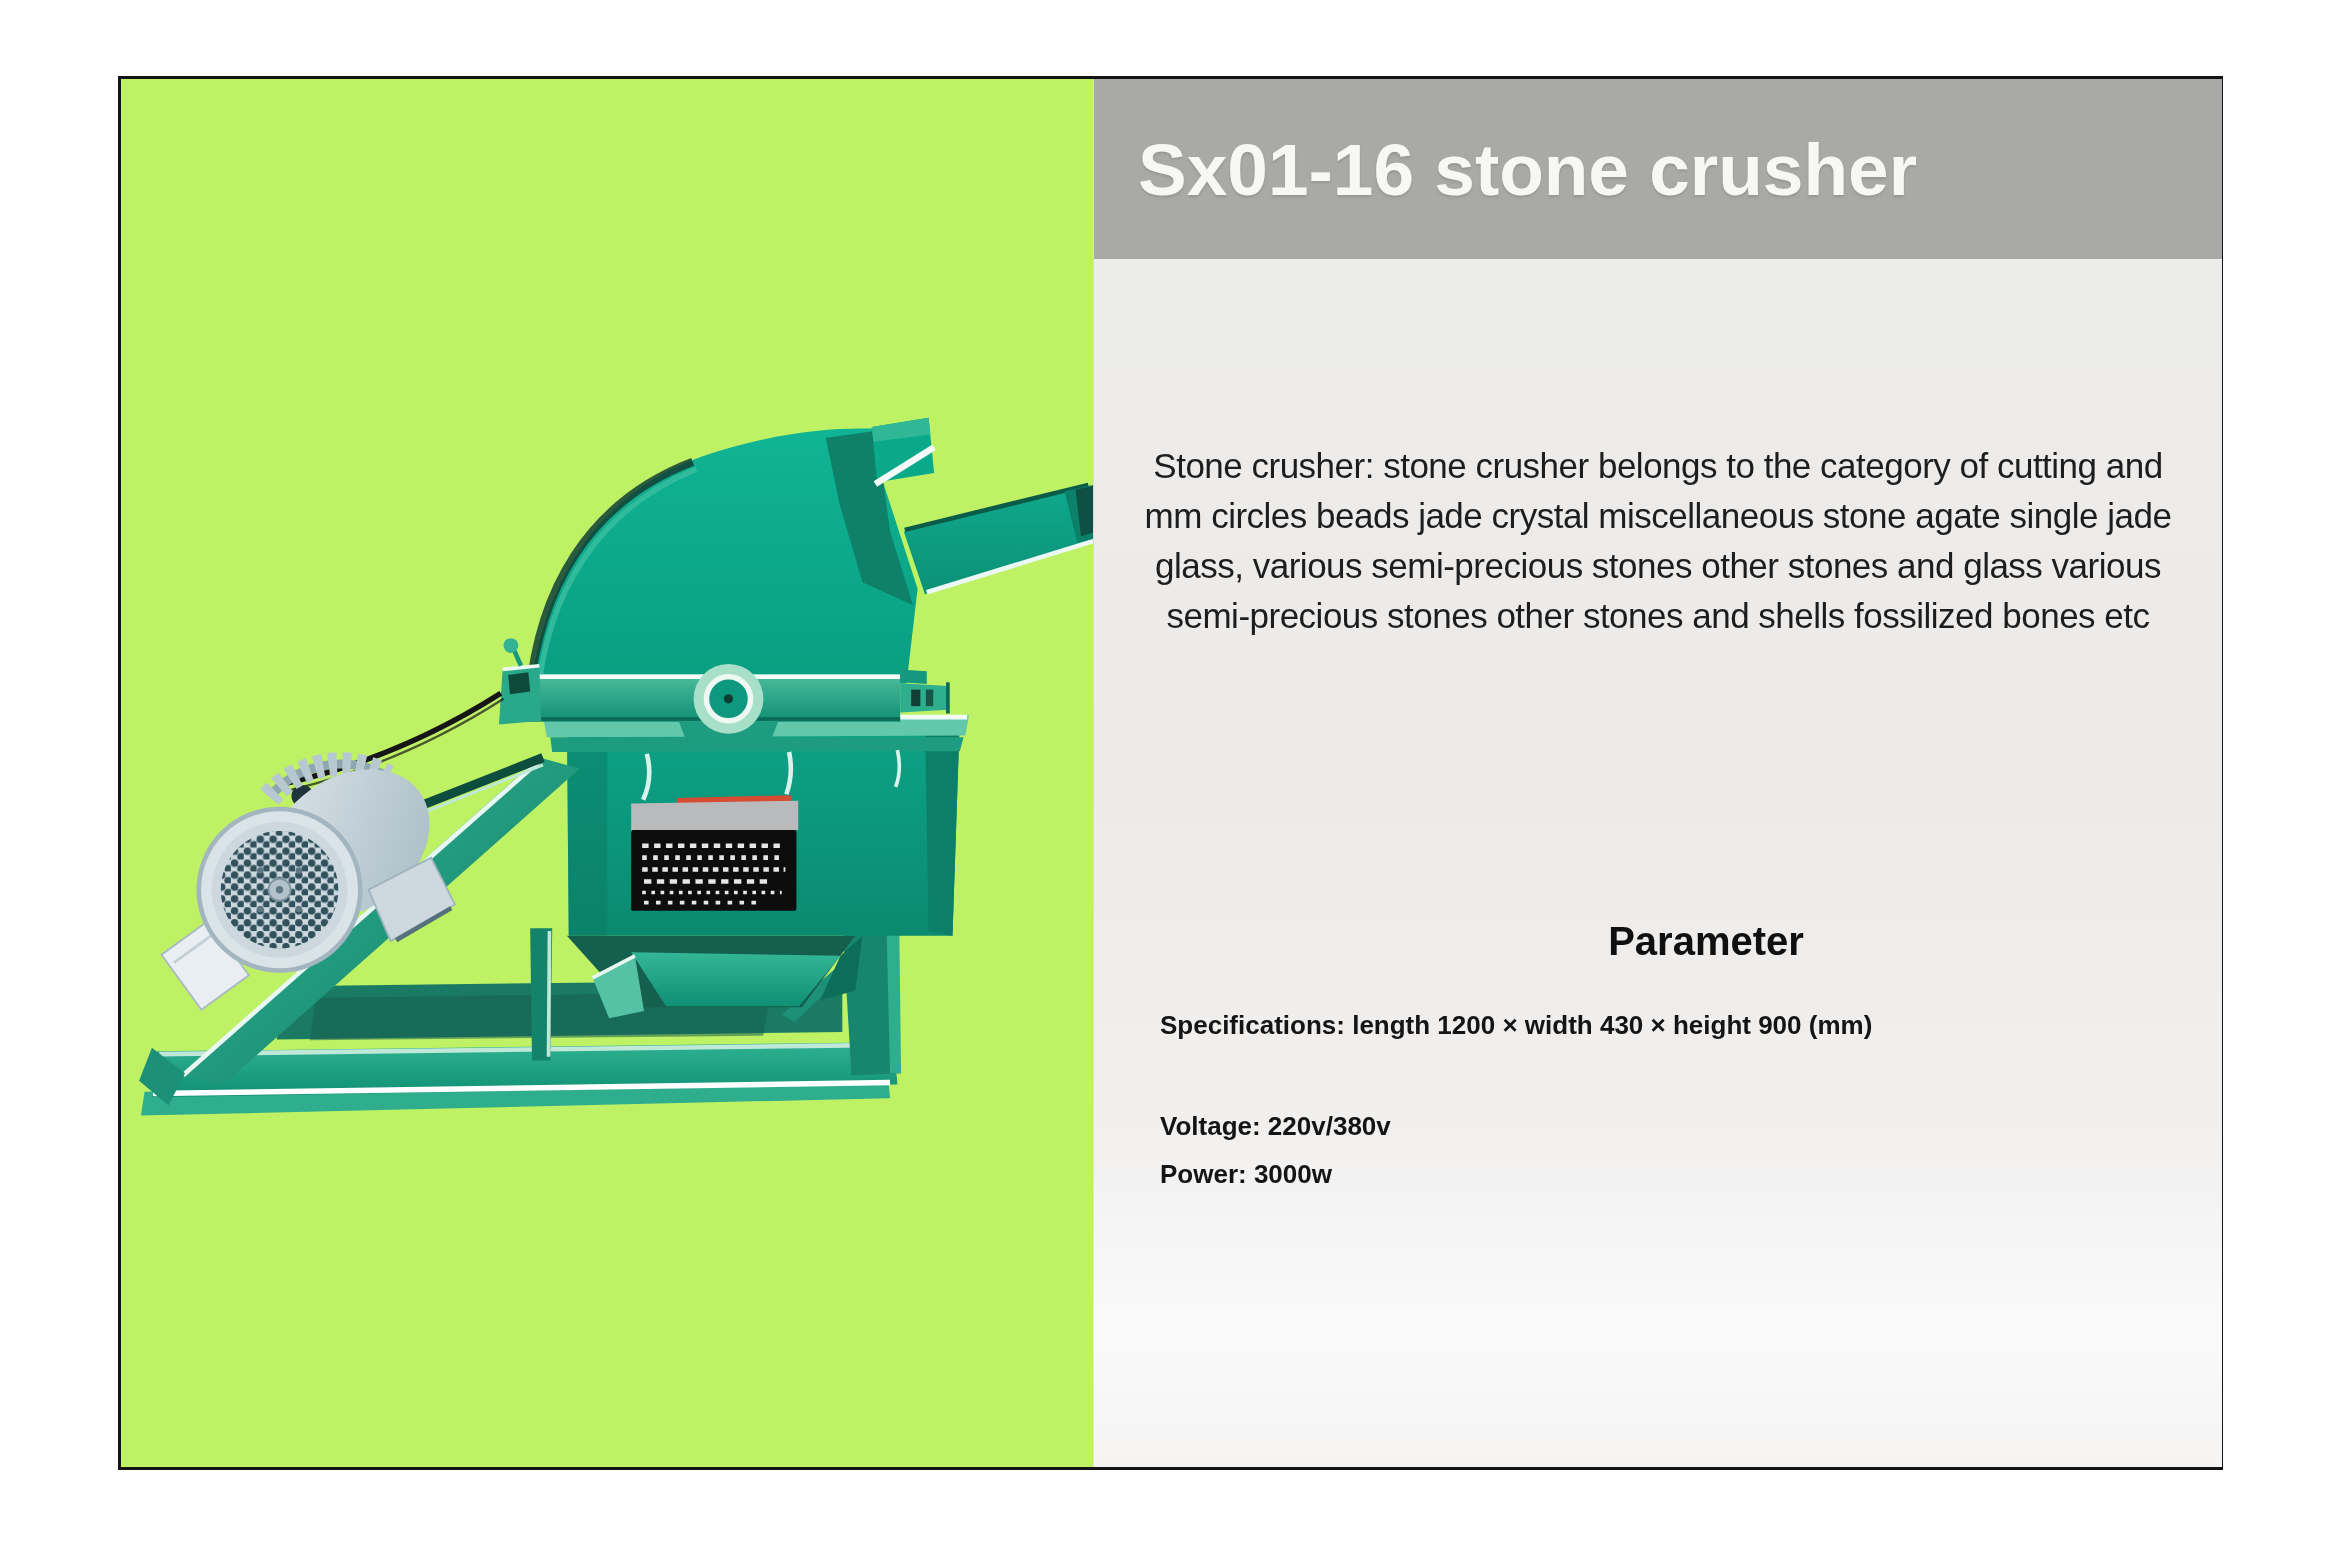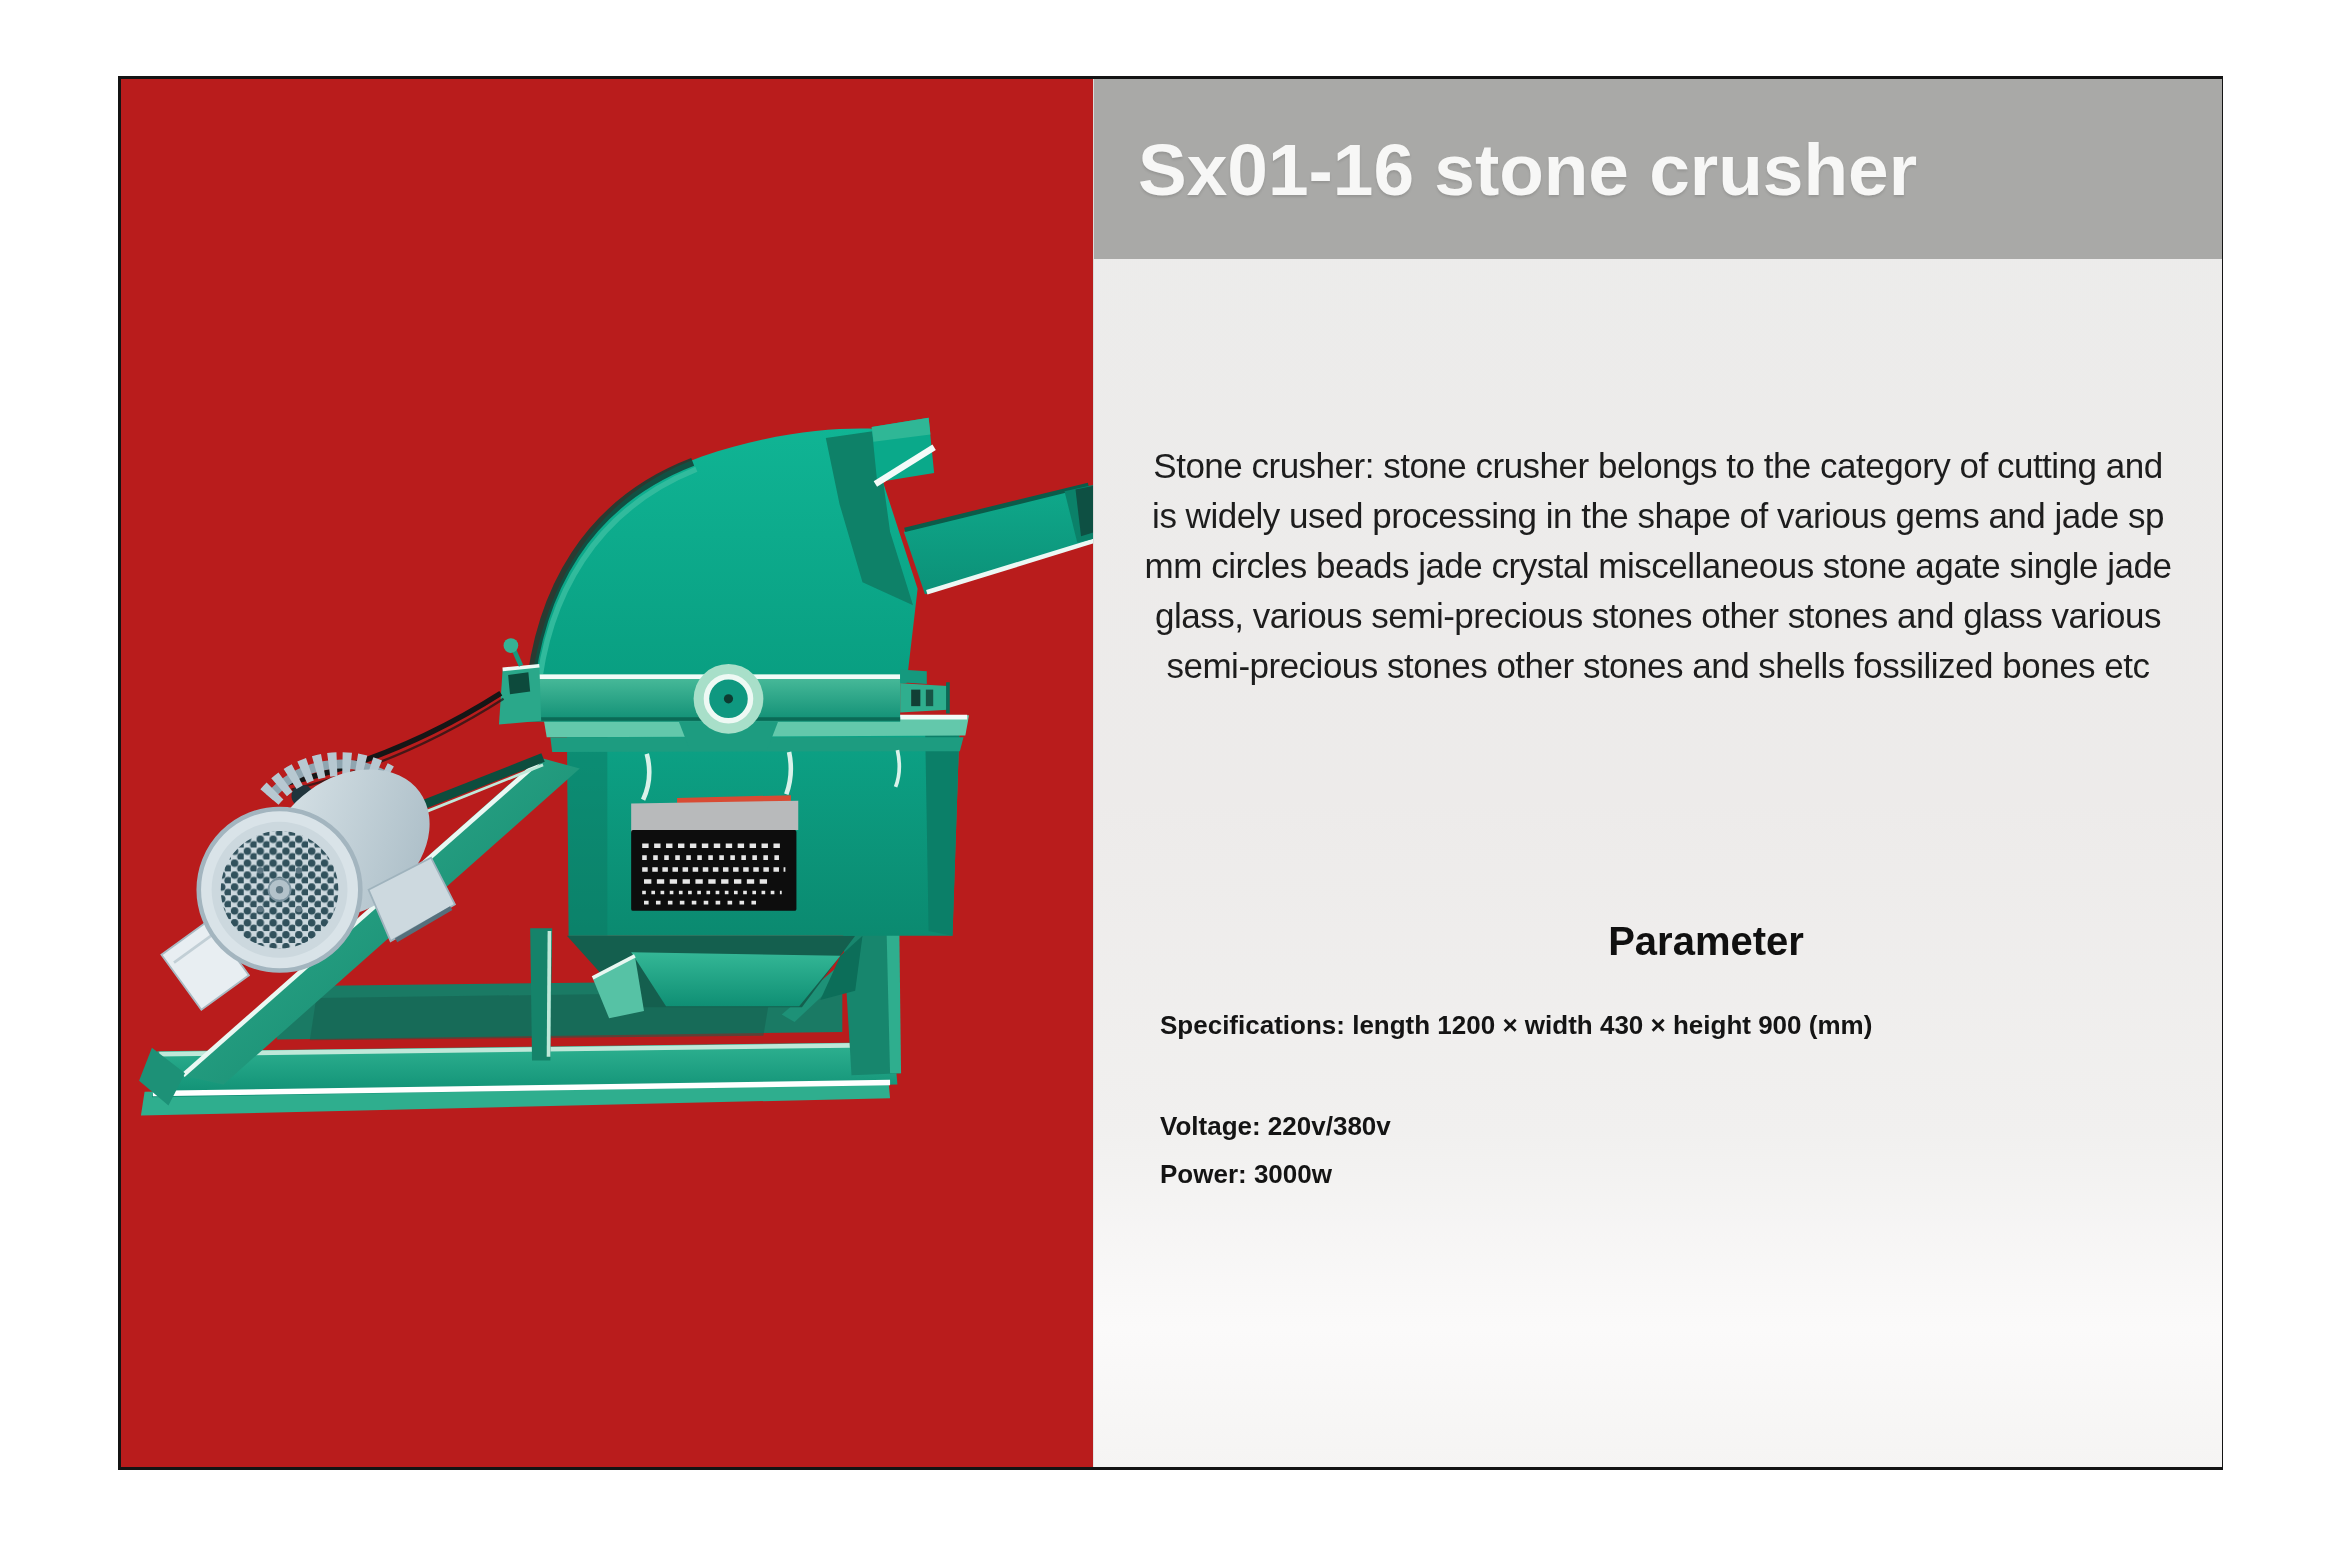--- a/index.html
+++ b/index.html
@@ -3,21 +3,21 @@
 <meta charset="utf-8">
 <style>
   html,body{margin:0;padding:0;}
   body{
     width:2351px;height:1561px;position:relative;
     background:#ffffff;overflow:hidden;
     font-family:"Liberation Sans",sans-serif;
   }
   .card{
     position:absolute;left:118px;top:76px;width:2099px;height:1388px;
-    border:3.7px solid #141414;background:#b91c1c;
+    border:3.7px solid #141414;background:#bef264;
   }
   .machine-wrap{position:absolute;left:7.3px;top:315px;width:1010px;height:762px;}
   .panel{
     position:absolute;left:972px;top:0;width:1128px;height:1388px;
     background:linear-gradient(180deg,#ececeb 0%,#edebea 52%,#f1f0ef 76%,#fbfafa 90%,#f5f4f3 100%);
     border-left:0.9px solid rgba(0,0,0,0.07);
   }
   .panel-header{
     position:absolute;left:0;top:0;width:100%;height:180px;
     background:#a9a9a7;display:flex;align-items:center;
@@ -233,21 +233,20 @@
   </svg>
   </div>
 
   <div class="panel">
     <div class="panel-header">
       <div class="panel-title">Sx01-16 stone crusher</div>
     </div>
 
     <div class="description">
       <div class="desc-line">Stone crusher: stone crusher belongs to the category of cutting and</div>
-      <div class="desc-line">is widely used processing in the shape of various gems and jade sp</div>
       <div class="desc-line">mm circles beads jade crystal miscellaneous stone agate single jade</div>
       <div class="desc-line">glass, various semi-precious stones other stones and glass various</div>
       <div class="desc-line">semi-precious stones other stones and shells fossilized bones etc</div>
     </div>
 
     <div class="param-heading">Parameter</div>
 
     <div class="spec-line spec-1">Specifications: length 1200 × width 430 × height 900 (mm)</div>
     <div class="spec-line spec-2">Voltage: 220v/380v</div>
     <div class="spec-line spec-3">Power: 3000w</div>

